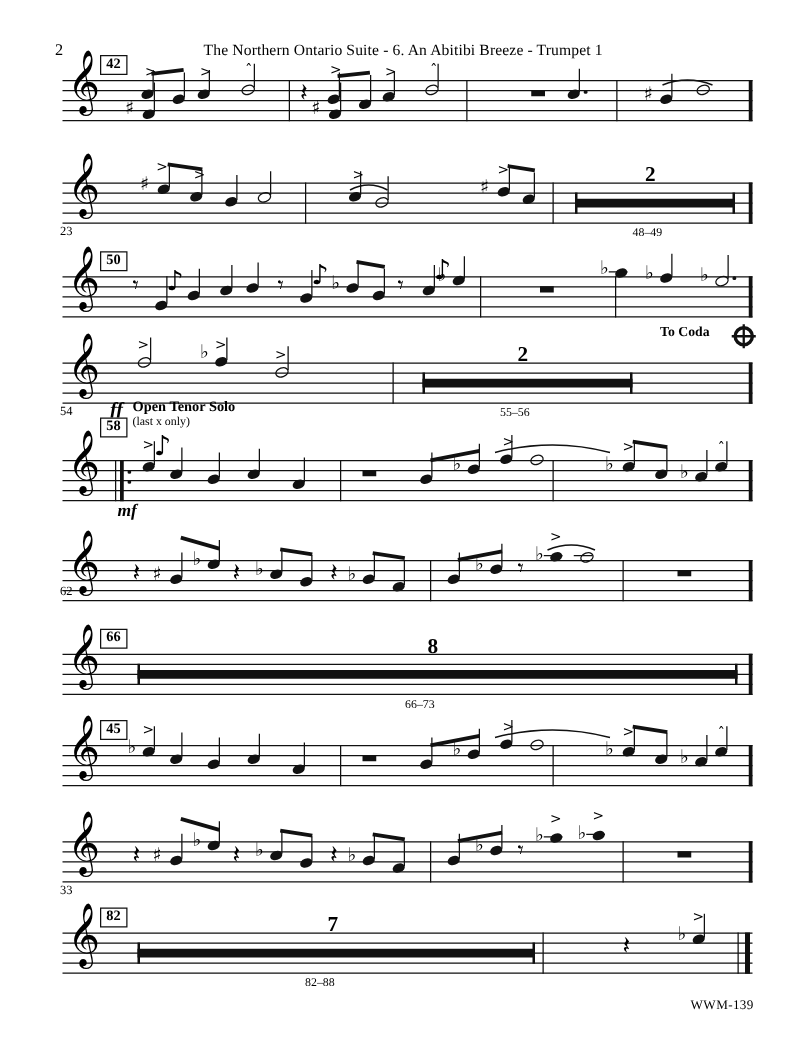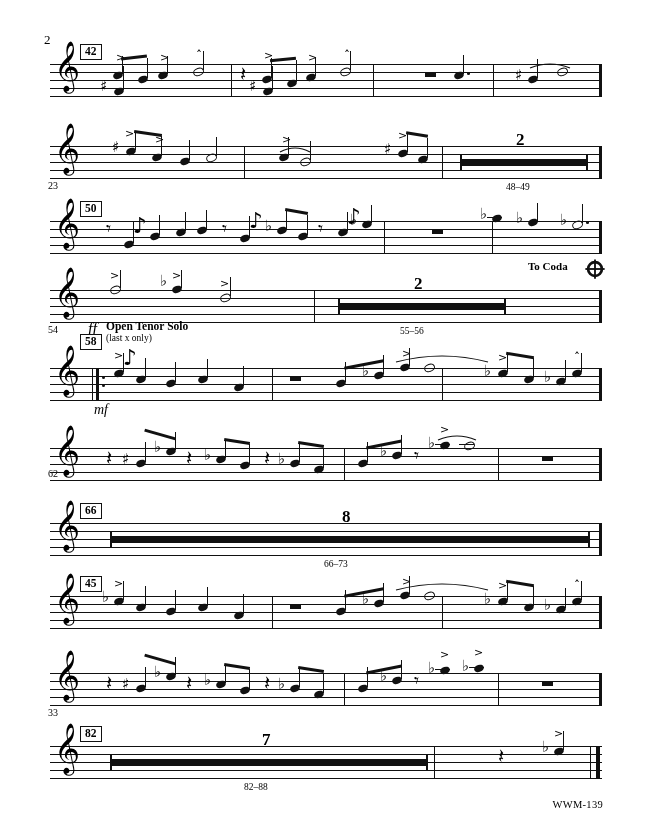--- a/index.html
+++ b/index.html
@@ -218,21 +218,21 @@
     line-height: 1;
     font-family: "DejaVu Sans", sans-serif;
   }
   .slur {
     position: absolute;
   }
   .dynamic {
     position: absolute;
     font-family: "Liberation Serif", serif;
     font-style: italic;
-    font-weight: normal;
+    font-weight: bold;
     font-size: 14px;
   }
   .textmark {
     position: absolute;
     font-family: "Liberation Serif", serif;
     font-size: 11.5px;
     font-weight: bold;
   }
   .textmark.small {
     font-weight: normal;
@@ -260,20 +260,21 @@
     border-radius: 50%;
     background: #111;
   }
 </style>
 </head>
 <body>
 
 <div class="page">
 
   <div class="page-number">2</div>
+  <div class="header-title">The Northern Ontario Suite - 6. An Abitibi Breeze - Trumpet 1</div>
   <div class="footer-id">WWM-139</div>
 
   <div class="system" style="top:46px;">
     <div class="meas-box" style="left:30px; top:-2px;">42</div>
     <div class="staff">
       <div class="line l0"></div>
         <div class="line l1"></div>
         <div class="line l2"></div>
         <div class="line l3"></div>
         <div class="line l4"></div>

